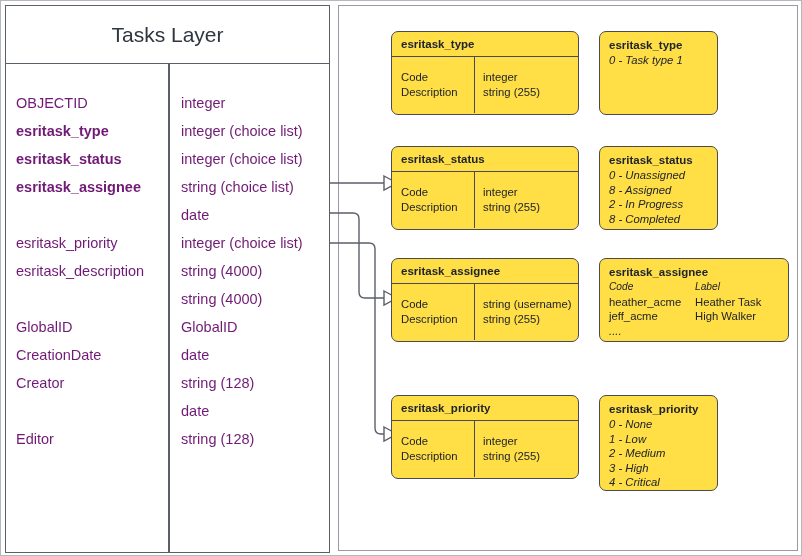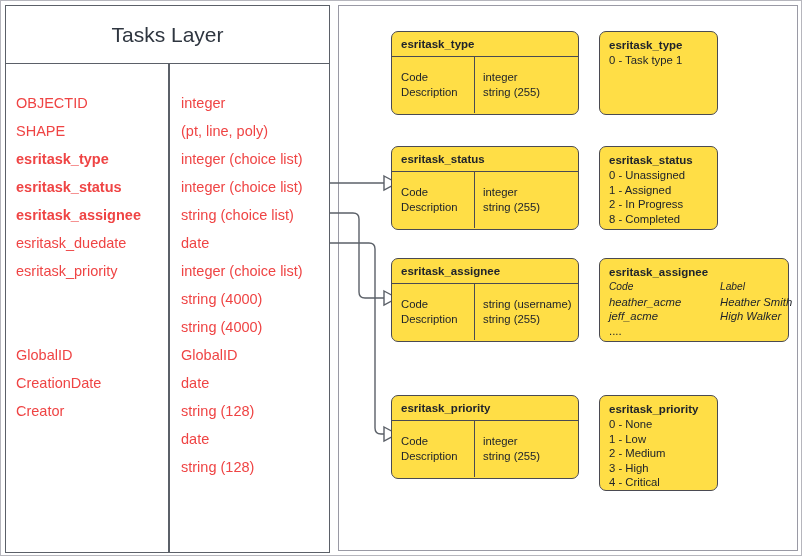--- a/index.html
+++ b/index.html
@@ -59,21 +59,21 @@
   .field-rows {
     position: absolute;
     top: 25px;
     left: 0;
     right: 0;
   }
   .field-row {
     height: 28px;
     line-height: 28px;
     font-size: 14.5px;
-    color: #ef4444;
+    color: #701a75;
     white-space: nowrap;
   }
   .field-row .fname {
     position: absolute;
     left: 10px;
     width: 150px;
   }
   .field-row .ftype {
     position: absolute;
     left: 175px;
@@ -124,35 +124,34 @@
   .vlist {
     padding: 6px 0 0 9px;
     font-size: 11.3px;
     line-height: 14.6px;
   }
   .vlist .vtitle {
     font-weight: bold;
     font-size: 11.5px;
     line-height: 15px;
   }
-  .vrow { white-space: nowrap; }
+  .vrow { white-space: nowrap; font-style: italic; }
 
   
   .kv-head, .kv-row {
     position: relative;
     height: 14.6px;
     white-space: nowrap;
   }
   .kv-head span, .kv-row span {
     position: absolute;
     top: 0;
-    font-style: italic;
   }
   .kv-c { left: 0; }
-  .kv-l { left: 86px; margin-left: 25px; }
+  .kv-l { left: 86px; }
   .kv-head span { font-style: italic; font-size: 10.2px; }
 
   
   .connectors {
     position: absolute;
     left: 0; top: 0;
     width: 802px;
     height: 556px;
     pointer-events: none;
   }
@@ -167,45 +166,41 @@
   <div class="entity-table" style="left:4px; top:4px; width:325px; height:548px;">
     <div class="entity-title">Tasks Layer</div>
     <div class="entity-body">
       <div class="entity-col-divider" style="left:162px;"></div>
       <div class="field-rows">
 
         <div class="field-row">
           <span class="fname">OBJECTID</span>
           <span class="ftype">integer</span>
         </div>
-        <div class="field-row">
-          <span class="fname">SHAPE</span>
-          <span class="ftype">(pt, line, poly)</span>
-        </div>
         <div class="field-row bold">
           <span class="fname">esritask_type</span>
           <span class="ftype">integer (choice list)</span>
         </div>
         <div class="field-row bold">
           <span class="fname">esritask_status</span>
           <span class="ftype">integer (choice list)</span>
         </div>
         <div class="field-row bold">
           <span class="fname">esritask_assignee</span>
           <span class="ftype">string (choice list)</span>
         </div>
         <div class="field-row">
-          <span class="fname">esritask_duedate</span>
           <span class="ftype">date</span>
         </div>
         <div class="field-row">
           <span class="fname">esritask_priority</span>
           <span class="ftype">integer (choice list)</span>
         </div>
         <div class="field-row">
+          <span class="fname">esritask_description</span>
           <span class="ftype">string (4000)</span>
         </div>
         <div class="field-row">
           <span class="ftype">string (4000)</span>
         </div>
         <div class="field-row">
           <span class="fname">GlobalID</span>
           <span class="ftype">GlobalID</span>
         </div>
         <div class="field-row">
@@ -213,20 +208,21 @@
           <span class="ftype">date</span>
         </div>
         <div class="field-row">
           <span class="fname">Creator</span>
           <span class="ftype">string (128)</span>
         </div>
         <div class="field-row">
           <span class="ftype">date</span>
         </div>
         <div class="field-row">
+          <span class="fname">Editor</span>
           <span class="ftype">string (128)</span>
         </div>
 
       </div>
     </div>
   </div>
 
   <svg class="connectors" viewBox="0 0 802 556" xmlns="http://www.w3.org/2000/svg">
     <g fill="none" stroke="#5b6068" stroke-width="1.4">
 
@@ -279,21 +275,21 @@
         <div>integer</div>
         <div>string (255)</div>
       </div>
     </div>
   </div>
 
   <div class="ybox" style="left:598px; top:145px; width:119px; height:84px;">
     <div class="vlist">
       <div class="vtitle">esritask_status</div>
       <div class="vrow">0 - Unassigned</div>
-      <div class="vrow">1 - Assigned</div>
+      <div class="vrow">8 - Assigned</div>
       <div class="vrow">2 - In Progress</div>
       <div class="vrow">8 - Completed</div>
     </div>
   </div>
 
   <div class="ybox" style="left:390px; top:257px; width:188px; height:84px;">
     <div class="ybox-title">esritask_assignee</div>
     <div class="ybox-hr"></div>
     <div class="ybox-cols">
       <div class="ybox-vdiv" style="left:82px;"></div>
@@ -310,21 +306,21 @@
 
   <div class="ybox" style="left:598px; top:257px; width:190px; height:84px;">
     <div class="vlist">
       <div class="vtitle">esritask_assignee</div>
       <div class="kv-head">
         <span class="kv-c">Code</span>
         <span class="kv-l">Label</span>
       </div>
       <div class="kv-row">
         <span class="kv-c">heather_acme</span>
-        <span class="kv-l">Heather Smith</span>
+        <span class="kv-l">Heather Task</span>
       </div>
       <div class="kv-row">
         <span class="kv-c">jeff_acme</span>
         <span class="kv-l">High Walker</span>
       </div>
       <div class="vrow">....</div>
     </div>
   </div>
 
   <div class="ybox" style="left:390px; top:394px; width:188px; height:84px;">

